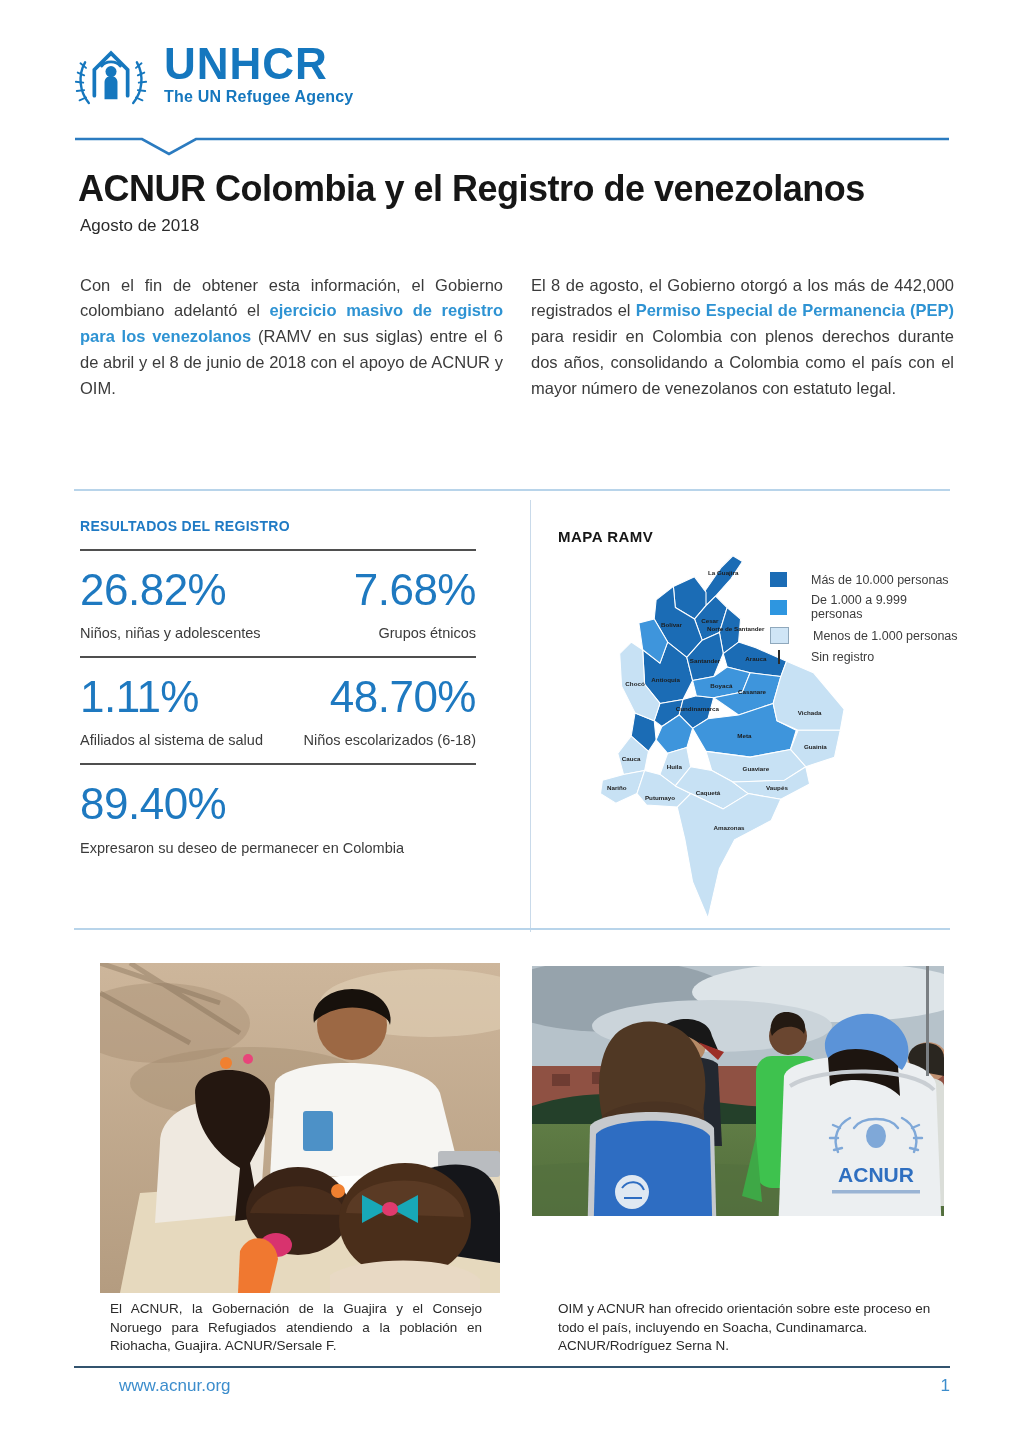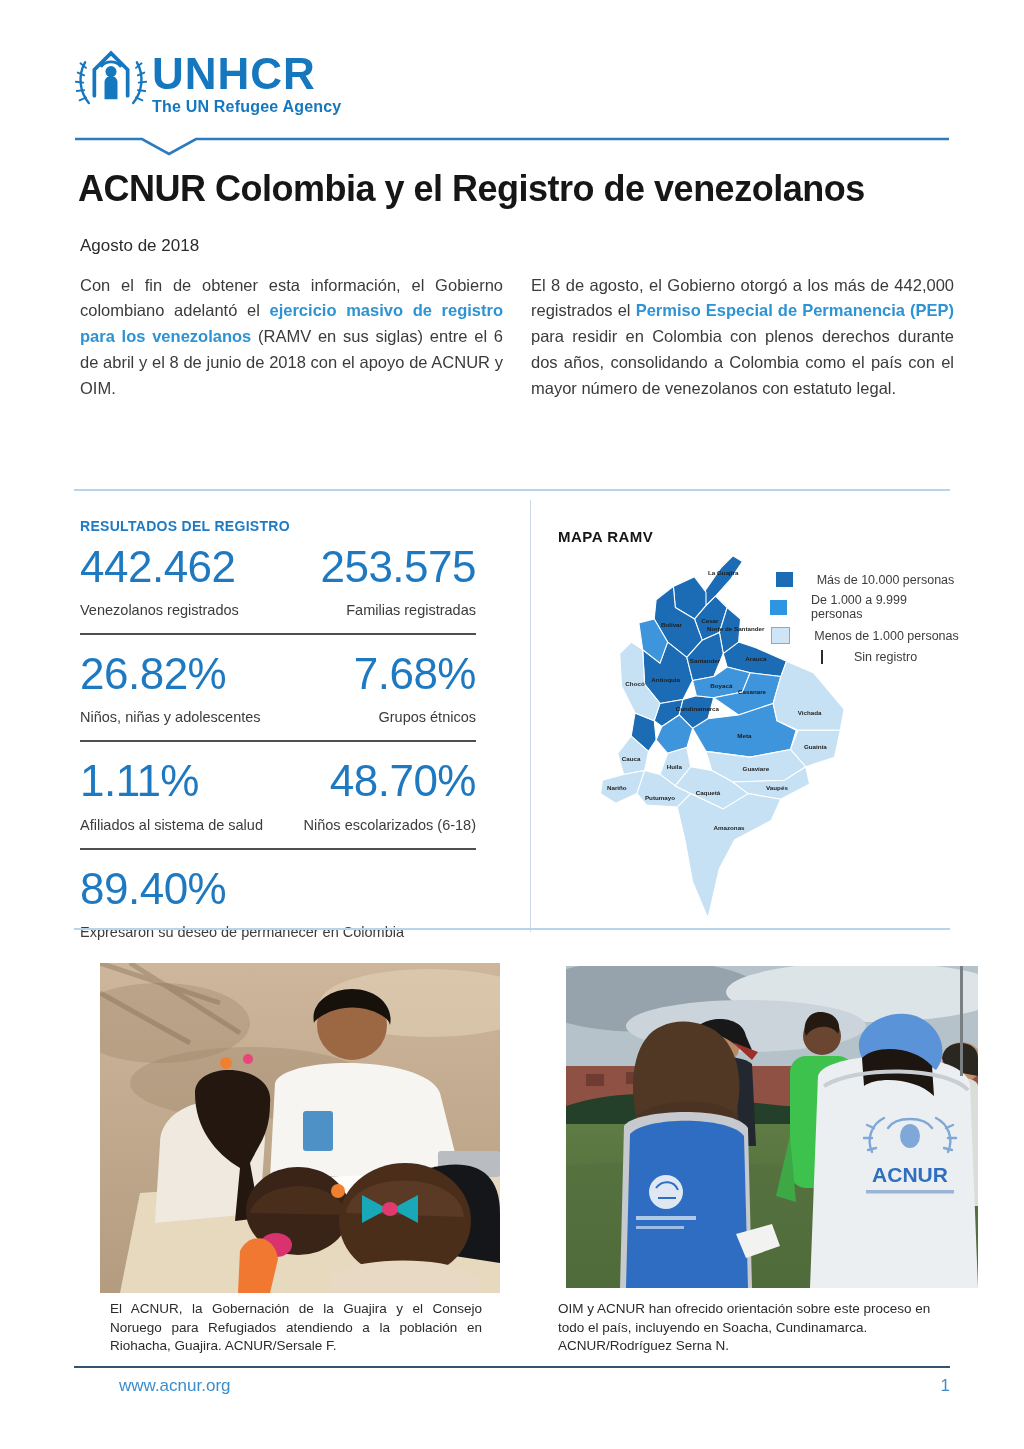--- a/index.html
+++ b/index.html
@@ -1,30 +1,30 @@
 <!DOCTYPE html>
 <html><head>
 <meta charset="utf-8">
 <style>
   html,body{margin:0;padding:0;background:#fff;}
   #page{position:relative;width:1024px;height:1449px;background:#ffffff;
         font-family:"Liberation Sans",sans-serif;color:#3b3b3b;overflow:hidden;}
 
   
-  .logo{position:absolute;left:74px;top:42px;display:flex;align-items:flex-end;gap:4px;}
+  .logo{position:absolute;left:74px;top:42px;display:flex;align-items:flex-start;gap:16px;}
   .logo-emblem{width:74px;height:74px;}
   .logo-words{display:flex;flex-direction:column;justify-content:center;}
   .logo-title{font-size:44px;font-weight:bold;color:#1577BE;letter-spacing:1px;line-height:1;}
   .logo-tagline{font-size:16px;font-weight:bold;color:#1577BE;margin-top:2px;letter-spacing:.2px;}
   .header-rule{position:absolute;left:74px;top:137px;}
 
   
   .doc-title{position:absolute;left:78px;top:168px;width:880px;font-size:36px;font-weight:bold;
              color:#161616;letter-spacing:-.5px;}
-  .doc-date{position:absolute;left:80px;top:236px;font-size:17px;color:#2b2b2b;}
+  .doc-date{position:absolute;left:80px;top:216px;font-size:17px;color:#2b2b2b;}
 
   
   .intro{position:absolute;left:80px;top:256px;width:874px;display:flex;gap:28px;}
   .intro .col{flex:1;font-size:16.5px;line-height:1.57;text-align:justify;color:#3b3b3b;}
   .hl{color:#2E93D3;font-weight:bold;}
 
   .hr-light{position:absolute;left:74px;width:876px;height:0;border-top:2px solid #B8D4EA;}
   .hr-light.top{top:489px;}
   .hr-light.bottom{top:928px;}
 
@@ -38,29 +38,29 @@
   .stat-label{font-size:14.5px;color:#3b3b3b;margin-top:12px;}
   .stat-sep{border-top:2px solid #4F4F4F;margin:15px 0 16px 0;}
   .col-divider{position:absolute;left:530px;top:500px;height:432px;width:0;border-left:1px solid #C9DAEA;}
 
   
   .map-panel{position:absolute;left:556px;top:524px;width:400px;height:400px;}
   .map-title{font-size:15px;font-weight:bold;color:#161616;letter-spacing:.5px;margin:4px 0 0 2px;}
   .map-svg{position:absolute;left:0px;top:26px;}
   .map-label{font-family:"Liberation Sans",sans-serif;font-size:6.5px;font-weight:bold;fill:#1c1c1c;text-anchor:middle;}
   .legend{position:absolute;left:214px;top:48px;width:190px;display:flex;flex-direction:column;gap:6px;}
-  .legend-item{display:flex;align-items:center;gap:24px;justify-content:center;}
+  .legend-item{display:flex;align-items:center;gap:24px;}
   .legend-item .swatch{width:17px;height:15px;flex:0 0 17px;}
   .legend-item .swatch.line{width:2px;flex:0 0 2px;height:14px;background:#2b2b2b;margin:0 7px 0 8px;}
   .legend-item .ltext{font-size:12.5px;color:#3c3c3c;}
 
   
   .photo{position:absolute;overflow:hidden;}
   .photo-left{left:100px;top:963px;width:400px;height:330px;}
-  .photo-right{left:566px;top:966px;width:412px;height:322px;}
+  .photo-right{left:532px;top:966px;width:412px;height:250px;}
   .caption{position:absolute;font-size:13.5px;line-height:1.38;color:#2b2b2b;}
   .caption-left{left:110px;top:1300px;width:372px;text-align:justify;}
   .caption-right{left:558px;top:1300px;width:398px;}
 
   
   .footer-rule{position:absolute;left:74px;top:1366px;width:876px;height:0;border-top:2px solid #33536E;}
   .footer-url{position:absolute;left:74px;top:1376px;font-size:17px;color:#3C8DCC;text-decoration:none;margin-left:45px;}
   .footer-page{position:absolute;right:74px;top:1376px;font-size:17px;color:#3C8DCC;}
 </style>
 </head>
@@ -101,30 +101,20 @@
   <div class="intro">
     <p class="col"><span>Con el fin de obtener esta información, el Gobierno colombiano adelantó el </span><span class="hl">ejercicio masivo de registro para los venezolanos</span><span> (RAMV en sus siglas) entre el 6 de abril y el 8 de junio de 2018 con el apoyo de ACNUR y OIM.</span></p>
     <p class="col"><span>El 8 de agosto, el Gobierno otorgó a los más de 442,000 registrados el </span><span class="hl">Permiso Especial de Permanencia (PEP)</span><span> para residir en Colombia con plenos derechos durante dos años, consolidando a Colombia como el país con el mayor número de venezolanos con estatuto legal.</span></p>
   </div>
 
   <div class="hr-light top"></div>
 
   <div class="stats">
     <div class="stats-heading">RESULTADOS DEL REGISTRO</div>
 
-    <div class="stat-row">
-      <div class="stat-cell">
-        <div class="stat-value">442.462</div>
-        <div class="stat-label">Venezolanos registrados</div>
-      </div>
-      <div class="stat-cell right">
-        <div class="stat-value">253.575</div>
-        <div class="stat-label">Familias registradas</div>
-      </div>
-    </div>
     <div class="stat-sep"></div>
 
     <div class="stat-row">
       <div class="stat-cell">
         <div class="stat-value">26.82%</div>
         <div class="stat-label">Niños, niñas y adolescentes</div>
       </div>
       <div class="stat-cell right">
         <div class="stat-value">7.68%</div>
         <div class="stat-label">Grupos étnicos</div>

